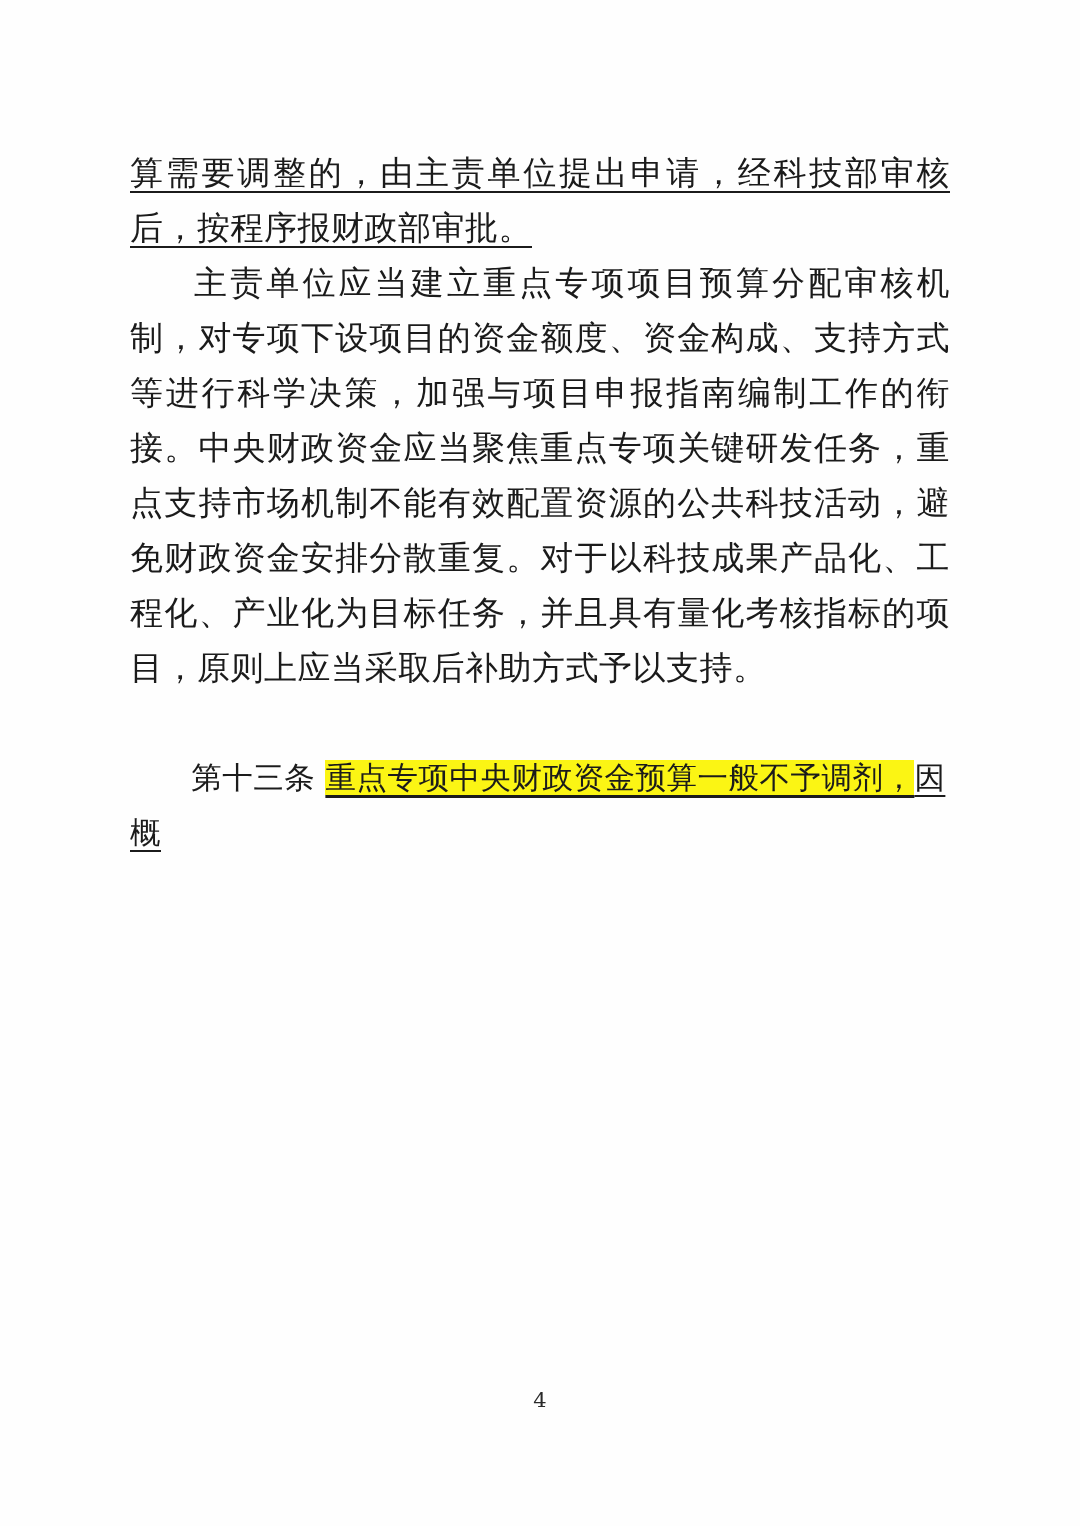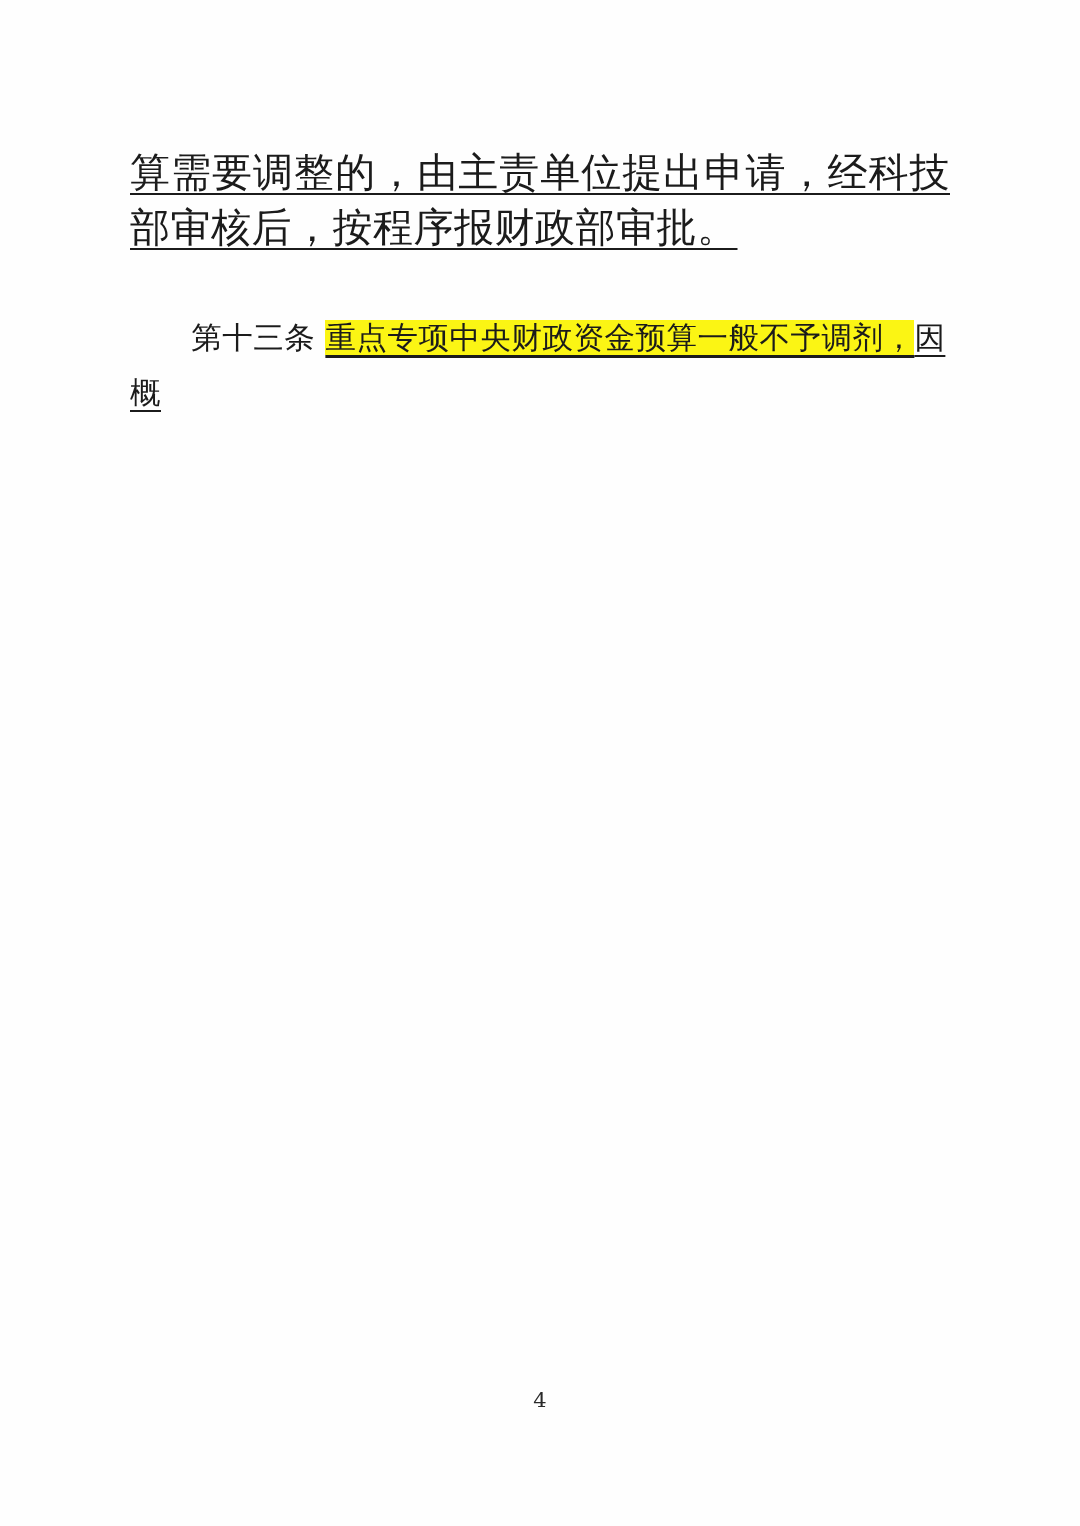--- a/index.html
+++ b/index.html
@@ -16,21 +16,21 @@
     overflow: hidden;
     font-family: "DejaVu Serif", "Liberation Serif", serif;
   }
   .content {
     position: absolute;
     left: 130px;
     top: 145px;
     width: 820px;
   }
   .para {
-    font-size: 40px;
+    font-size: 33px;
     line-height: 55px;
     color: #1b1b1b;
     letter-spacing: 0.5px;
     text-align: justify;
     text-justify: inter-ideograph;
     margin: 0 0 0 0;
     white-space: pre-wrap;
   }
   .indent {
     text-indent: 64px;
@@ -69,20 +69,21 @@
 
 <div class="page">
 
   <div class="content">
 
     <p class="para underline">算需要调整的，由主责单位提出申请，经科技部审核后，按程序报财政部审批。</p>
 
 
 
 
+    <p class="para indent">主责单位应当建立重点专项项目预算分配审核机制，对专项下设项目的资金额度、资金构成、支持方式等进行科学决策，加强与项目申报指南编制工作的衔接。中央财政资金应当聚焦重点专项关键研发任务，重点支持市场机制不能有效配置资源的公共科技活动，避免财政资金安排分散重复。对于以科技成果产品化、工程化、产业化为目标任务，并且具有量化考核指标的项目，原则上应当采取后补助方式予以支持。</p>
 
     <div class="last-line">
       <span class="seg">第十三条 </span><span class="seg hl underline">重点专项中央财政资金预算一般不予调剂，</span><span class="seg underline">因概</span>
     </div>
 
   </div>
 
   <div class="pagenum">4</div>
 
 </div>

